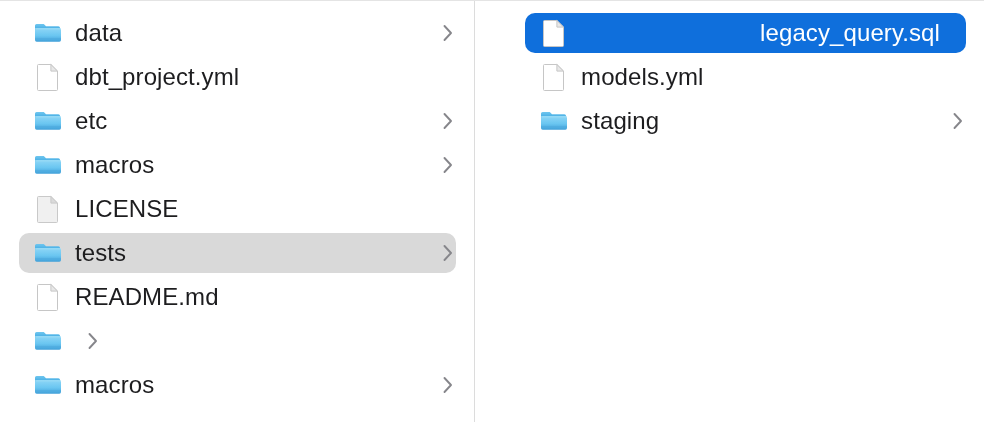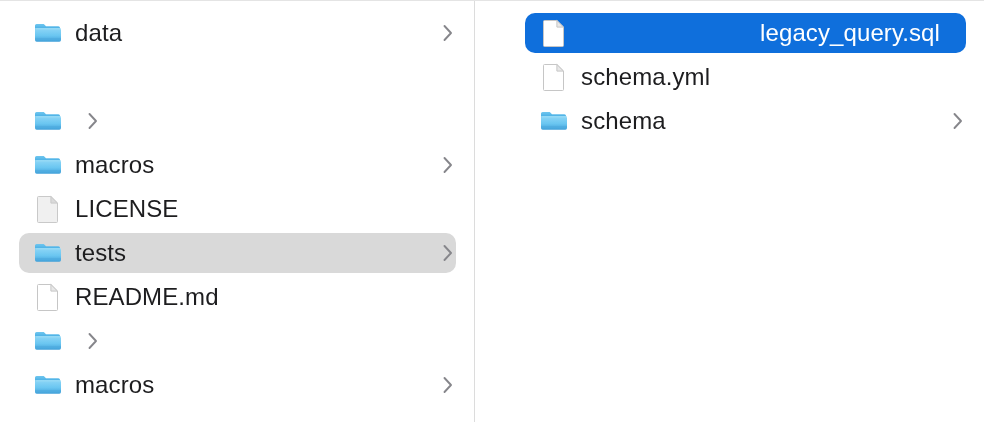--- a/index.html
+++ b/index.html
@@ -133,43 +133,58 @@
           <span class="label">data</span>
           <span class="chevron">
             <svg width="16" height="24" viewBox="0 0 16 24" xmlns="http://www.w3.org/2000/svg">
     <path d="M4.5 5 L11 12 L4.5 19" fill="none" stroke="#86868b" stroke-width="1.9" stroke-linecap="round" stroke-linejoin="round"></path>
   </svg>
           </span>
         </div>
       </div>
       <div class="row">
         <div class="row-bg"></div>
-      </div>
-      <div class="row">
-        <div class="row-bg"></div>
-        <div class="row-inner">
-          <span class="icon">
-            <svg viewBox="0 0 30 30" xmlns="http://www.w3.org/2000/svg">
-    <defs>
-      <linearGradient id="fbackg" x1="0" y1="0" x2="0" y2="1">
-        <stop offset="0" stop-color="#6fc6ef"></stop>
-        <stop offset="1" stop-color="#3fa9e2"></stop>
-      </linearGradient>
-      <linearGradient id="ffrontg" x1="0" y1="0" x2="0" y2="1">
-        <stop offset="0" stop-color="#8ed6f6"></stop>
-        <stop offset="0.55" stop-color="#6ac6f1"></stop>
-        <stop offset="1" stop-color="#3f9fd8"></stop>
-      </linearGradient>
-    </defs>
-    <path d="M2 7.6 a1.6 1.6 0 0 1 1.6-1.6 h7.2 l2.2 2.2 h12.4 a1.6 1.6 0 0 1 1.6 1.6 v2.2 H2 Z" fill="url(#fbackg)"></path>
-    <rect x="2" y="10.2" width="26" height="13.6" rx="1.7" fill="url(#ffrontg)"></rect>
-    <rect x="2" y="10.2" width="26" height="1.1" fill="#a6e0f8" opacity="0.75"></rect>
-    <rect x="2" y="20.3" width="26" height="1.0" fill="#49a6da" opacity="0.55"></rect>
-  </svg>
-          </span>
+        <div class="row-inner">
+          <span class="icon">
+            <svg viewBox="0 0 30 30" xmlns="http://www.w3.org/2000/svg">
+    <path d="M5.5 2.5 h12.4 l6.6 6.6 v18.4 a1 1 0 0 1 -1 1 h-18 a1 1 0 0 1 -1 -1 v-24 a1 1 0 0 1 1 -1 z" fill="#ffffff" stroke="#c6c6c6" stroke-width="1"></path>
+    <path d="M17.9 2.5 l6.6 6.6 h-6.6 z" fill="#e8e8e8" stroke="#c6c6c6" stroke-width="1" stroke-linejoin="round"></path>
+  </svg>
+          </span>
+          <span class="label">dbt_project.yml</span>
+          <span class="chevron hidden">
+            <svg width="16" height="24" viewBox="0 0 16 24" xmlns="http://www.w3.org/2000/svg">
+    <path d="M4.5 5 L11 12 L4.5 19" fill="none" stroke="#86868b" stroke-width="1.9" stroke-linecap="round" stroke-linejoin="round"></path>
+  </svg>
+          </span>
+        </div>
+      </div>
+      <div class="row">
+        <div class="row-bg"></div>
+        <div class="row-inner">
+          <span class="icon">
+            <svg viewBox="0 0 30 30" xmlns="http://www.w3.org/2000/svg">
+    <defs>
+      <linearGradient id="fbackg" x1="0" y1="0" x2="0" y2="1">
+        <stop offset="0" stop-color="#6fc6ef"></stop>
+        <stop offset="1" stop-color="#3fa9e2"></stop>
+      </linearGradient>
+      <linearGradient id="ffrontg" x1="0" y1="0" x2="0" y2="1">
+        <stop offset="0" stop-color="#8ed6f6"></stop>
+        <stop offset="0.55" stop-color="#6ac6f1"></stop>
+        <stop offset="1" stop-color="#3f9fd8"></stop>
+      </linearGradient>
+    </defs>
+    <path d="M2 7.6 a1.6 1.6 0 0 1 1.6-1.6 h7.2 l2.2 2.2 h12.4 a1.6 1.6 0 0 1 1.6 1.6 v2.2 H2 Z" fill="url(#fbackg)"></path>
+    <rect x="2" y="10.2" width="26" height="13.6" rx="1.7" fill="url(#ffrontg)"></rect>
+    <rect x="2" y="10.2" width="26" height="1.1" fill="#a6e0f8" opacity="0.75"></rect>
+    <rect x="2" y="20.3" width="26" height="1.0" fill="#49a6da" opacity="0.55"></rect>
+  </svg>
+          </span>
+          <span class="label">etc</span>
           <span class="chevron">
             <svg width="16" height="24" viewBox="0 0 16 24" xmlns="http://www.w3.org/2000/svg">
     <path d="M4.5 5 L11 12 L4.5 19" fill="none" stroke="#86868b" stroke-width="1.9" stroke-linecap="round" stroke-linejoin="round"></path>
   </svg>
           </span>
         </div>
       </div>
       <div class="row">
         <div class="row-bg"></div>
         <div class="row-inner">
@@ -344,21 +359,21 @@
       </div>
       <div class="row">
         <div class="row-bg"></div>
         <div class="row-inner">
           <span class="icon">
             <svg viewBox="0 0 30 30" xmlns="http://www.w3.org/2000/svg">
     <path d="M5.5 2.5 h12.4 l6.6 6.6 v18.4 a1 1 0 0 1 -1 1 h-18 a1 1 0 0 1 -1 -1 v-24 a1 1 0 0 1 1 -1 z" fill="#ffffff" stroke="#c6c6c6" stroke-width="1"></path>
     <path d="M17.9 2.5 l6.6 6.6 h-6.6 z" fill="#e8e8e8" stroke="#c6c6c6" stroke-width="1" stroke-linejoin="round"></path>
   </svg>
           </span>
-          <span class="label">schema.yml</span>
+          <span class="label">models.yml</span>
           <span class="chevron hidden">
             <svg width="16" height="24" viewBox="0 0 16 24" xmlns="http://www.w3.org/2000/svg">
     <path d="M4.5 5 L11 12 L4.5 19" fill="none" stroke="#86868b" stroke-width="1.9" stroke-linecap="round" stroke-linejoin="round"></path>
   </svg>
           </span>
         </div>
       </div>
       <div class="row">
         <div class="row-bg"></div>
         <div class="row-inner">
@@ -374,21 +389,21 @@
         <stop offset="0.55" stop-color="#6ac6f1"></stop>
         <stop offset="1" stop-color="#3f9fd8"></stop>
       </linearGradient>
     </defs>
     <path d="M2 7.6 a1.6 1.6 0 0 1 1.6-1.6 h7.2 l2.2 2.2 h12.4 a1.6 1.6 0 0 1 1.6 1.6 v2.2 H2 Z" fill="url(#fbackg)"></path>
     <rect x="2" y="10.2" width="26" height="13.6" rx="1.7" fill="url(#ffrontg)"></rect>
     <rect x="2" y="10.2" width="26" height="1.1" fill="#a6e0f8" opacity="0.75"></rect>
     <rect x="2" y="20.3" width="26" height="1.0" fill="#49a6da" opacity="0.55"></rect>
   </svg>
           </span>
-          <span class="label">schema</span>
+          <span class="label">staging</span>
           <span class="chevron">
             <svg width="16" height="24" viewBox="0 0 16 24" xmlns="http://www.w3.org/2000/svg">
     <path d="M4.5 5 L11 12 L4.5 19" fill="none" stroke="#86868b" stroke-width="1.9" stroke-linecap="round" stroke-linejoin="round"></path>
   </svg>
           </span>
         </div>
       </div>
     </div>
 </div>
 

